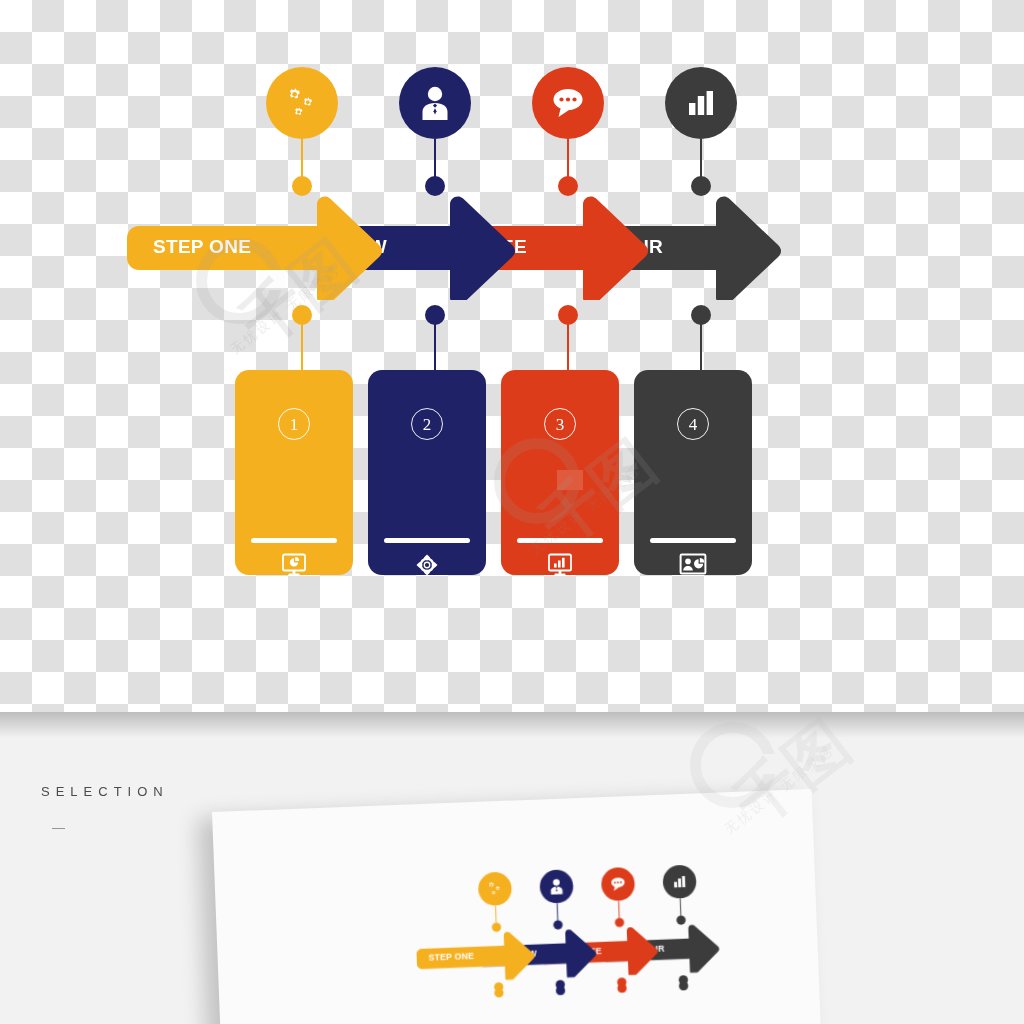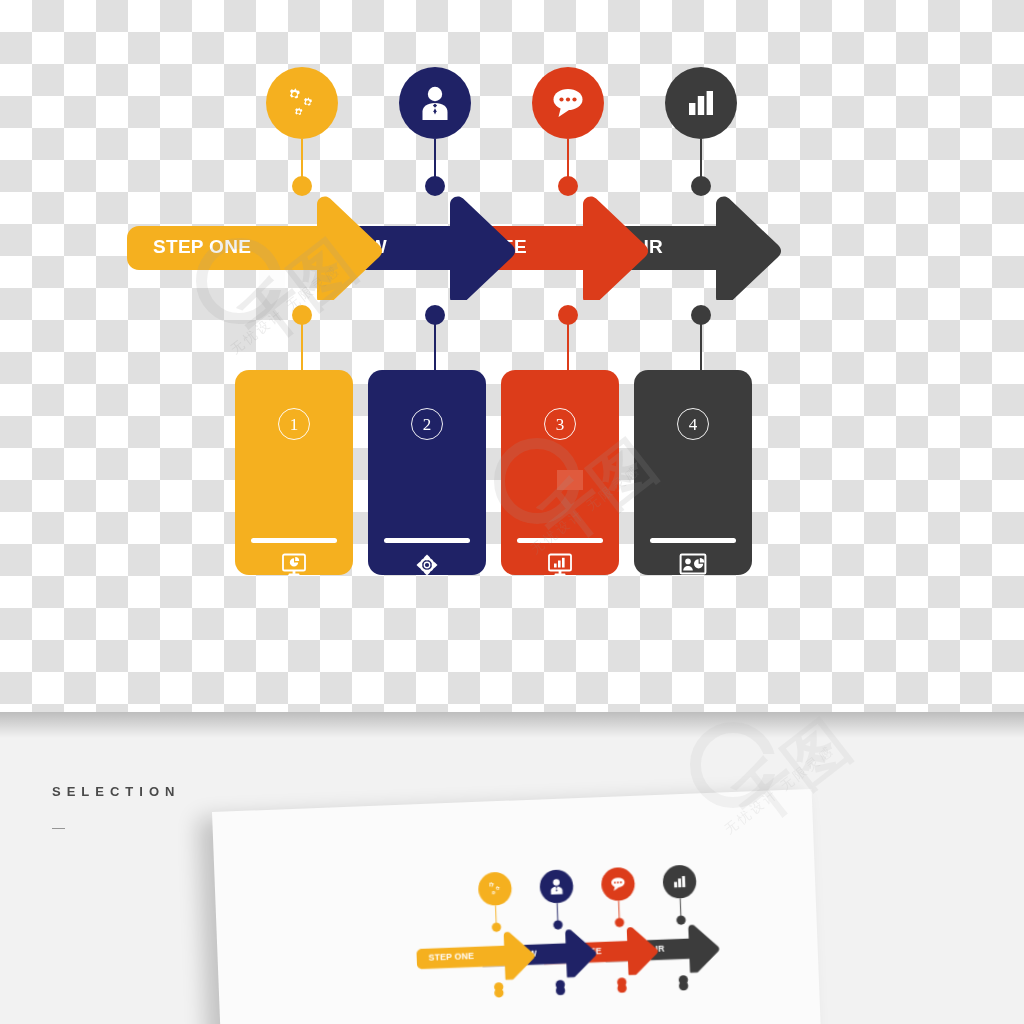--- a/index.html
+++ b/index.html
@@ -24,22 +24,22 @@
   
   .bottom-panel{
     position:absolute;left:0;top:712px;width:1024px;height:312px;
     background:#f2f2f2;
   }
   .bottom-panel:before{
     content:"";position:absolute;left:0;top:0;width:1024px;height:26px;
     background:linear-gradient(to bottom, rgba(0,0,0,.22), rgba(0,0,0,0));
   }
   .label-left{
-    position:absolute;left:52px;top:784px;
-    font-size:13px;letter-spacing:6px;color:#4a4a4a;font-weight:700;
+    position:absolute;left:41px;top:784px;
+    font-size:13px;letter-spacing:6px;color:#4a4a4a;font-weight:400;
   }
   .label-left-dash{
     position:absolute;left:52px;top:820px;
     font-size:13px;letter-spacing:6px;color:#8a8a8a;
   }
   .label-right{
     position:absolute;right:56px;top:784px;width:130px;text-align:left;
     font-size:13px;letter-spacing:5px;color:#4a4a4a;line-height:32px;
   }
   .label-right div{white-space:nowrap;}

